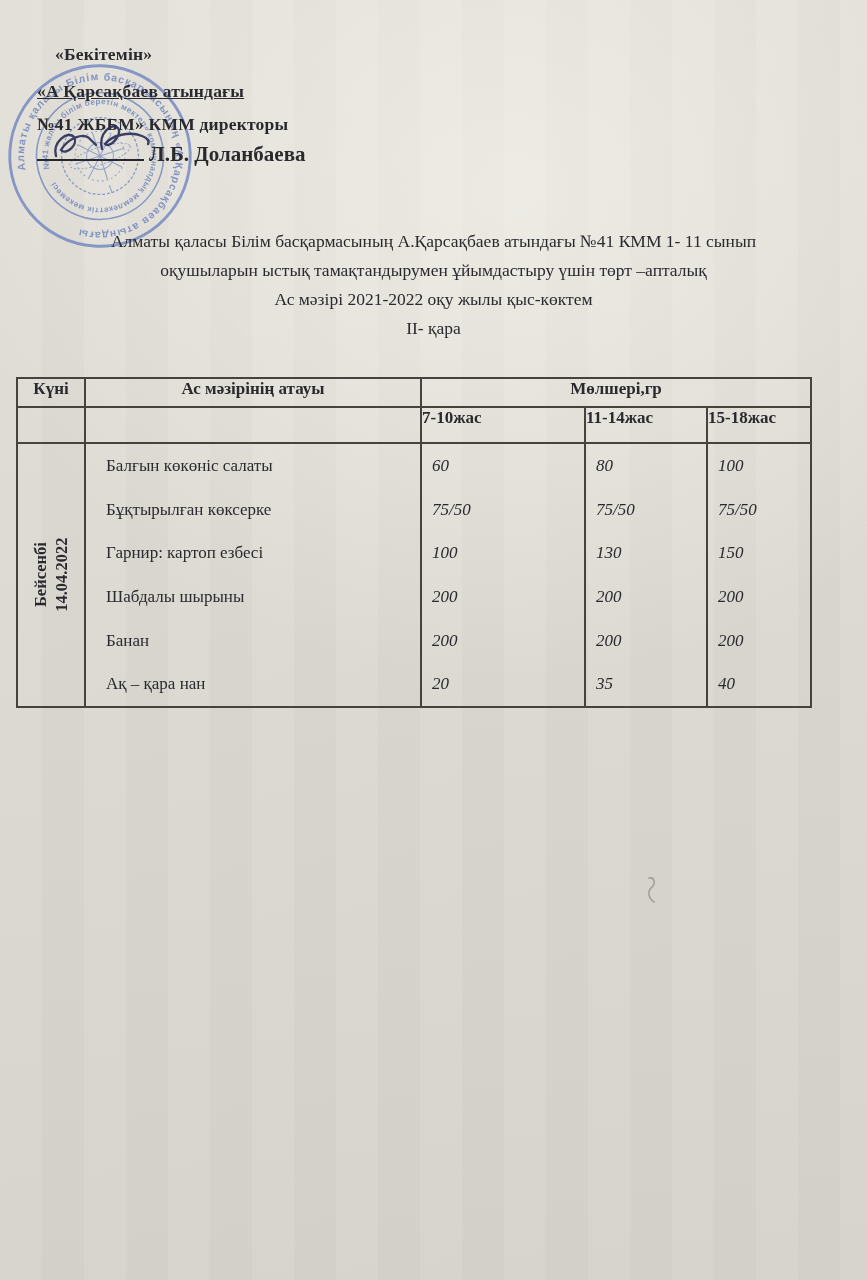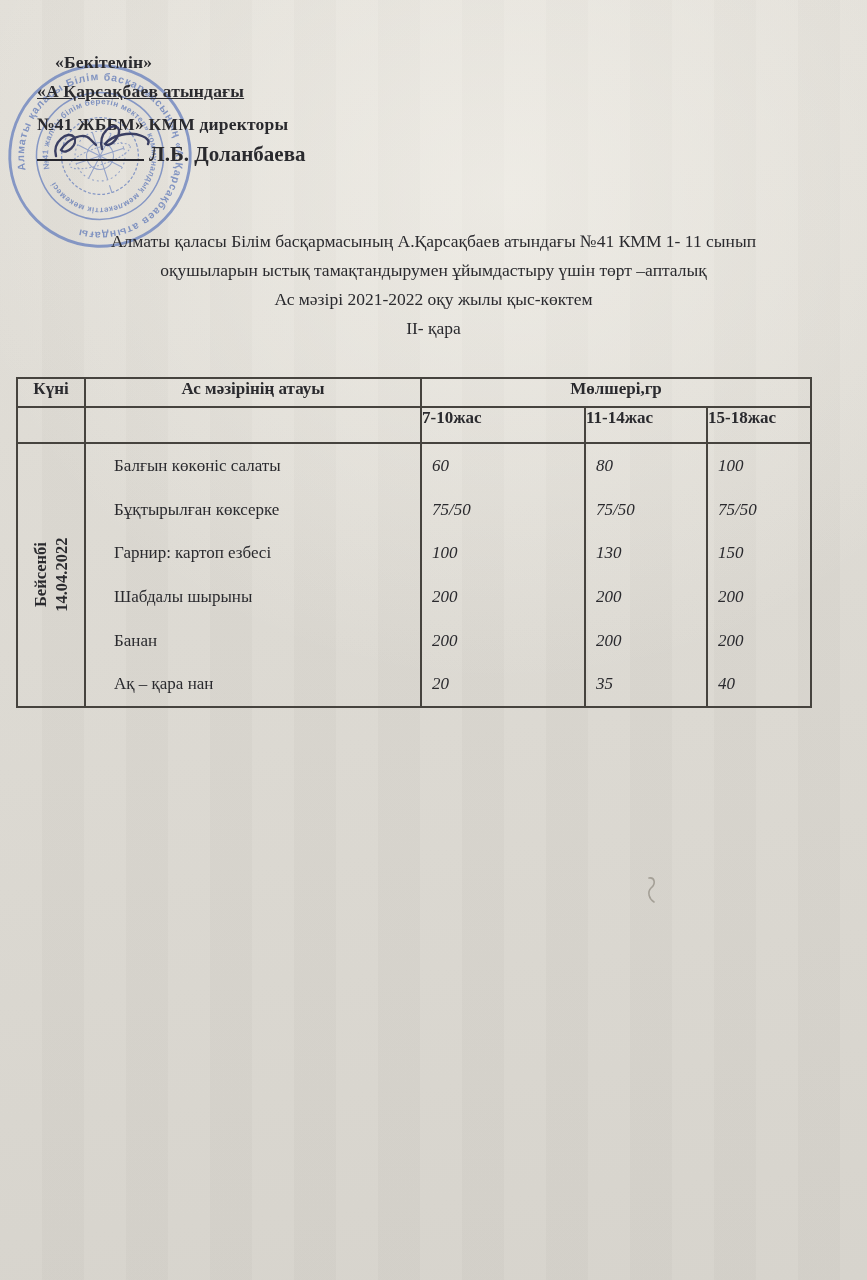--- a/index.html
+++ b/index.html
@@ -11,21 +11,21 @@
     color:#2a2a2e;
     background:
       radial-gradient(90% 55% at 58% 15%, rgba(249,247,241,0.55), rgba(249,247,241,0) 70%),
       radial-gradient(145% 125% at 50% 45%, rgba(0,0,0,0) 62%, rgba(58,53,47,0.12) 100%),
       repeating-linear-gradient(90deg, rgba(255,255,255,0.025) 0 42px, rgba(40,35,30,0.018) 42px 84px),
       linear-gradient(175deg,#e2dfd8 0%,#dcd9d2 48%,#d6d3cc 100%);
   }
 
   
   .approval-line{position:absolute;font-weight:bold;font-size:17.5px;letter-spacing:.2px;white-space:nowrap;}
-  .appr1{left:55px;top:52px;}
+  .appr1{left:55px;top:44px;}
   .appr2{left:37px;top:81px;text-decoration:underline;}
   .appr3{left:37px;top:114px;}
   .sig-row{position:absolute;left:37px;top:136px;display:flex;align-items:flex-end;}
   .sig-line{width:107px;height:22px;border-bottom:2.5px solid #26262c;}
   .signer{margin-left:5px;font-weight:bold;font-size:21px;position:relative;top:6px;white-space:nowrap;}
   .signature-svg{position:absolute;left:50px;top:116px;}
 
   
   .stamp{position:absolute;left:4px;top:60px;opacity:.66;}
   .stamp-stroke{fill:none;stroke:#5672ba;}
@@ -49,21 +49,21 @@
   .cell-center{text-align:center;vertical-align:middle;}
   .age-hdr{vertical-align:middle;padding-left:10px;font-weight:bold;}
   .col-day{width:68px;}
   .col-dish{width:336px;}
   .col-a1{width:164px;}
   .col-a2{width:122px;}
   .col-a3{width:104px;}
   .body-row td{height:262px;}
   .line6{display:flex;flex-direction:column;height:262px;}
   .line6 > div{flex:1;display:flex;align-items:center;}
-  .dish-cell > div{padding-left:28px;}
+  .dish-cell > div{padding-left:20px;}
   .val-cell > div{padding-left:10px;font-style:italic;}
   .day-cell{vertical-align:middle !important;}
   .day-rot-wrap{display:flex;align-items:center;justify-content:center;height:262px;}
   .day-rot{transform:rotate(-90deg);font-weight:bold;font-size:16.5px;text-align:center;line-height:1.25;white-space:nowrap;}
 
   
   .pencil-mark{position:absolute;left:644px;top:876px;opacity:.75;}
 </style>
 </head>
 <body>

